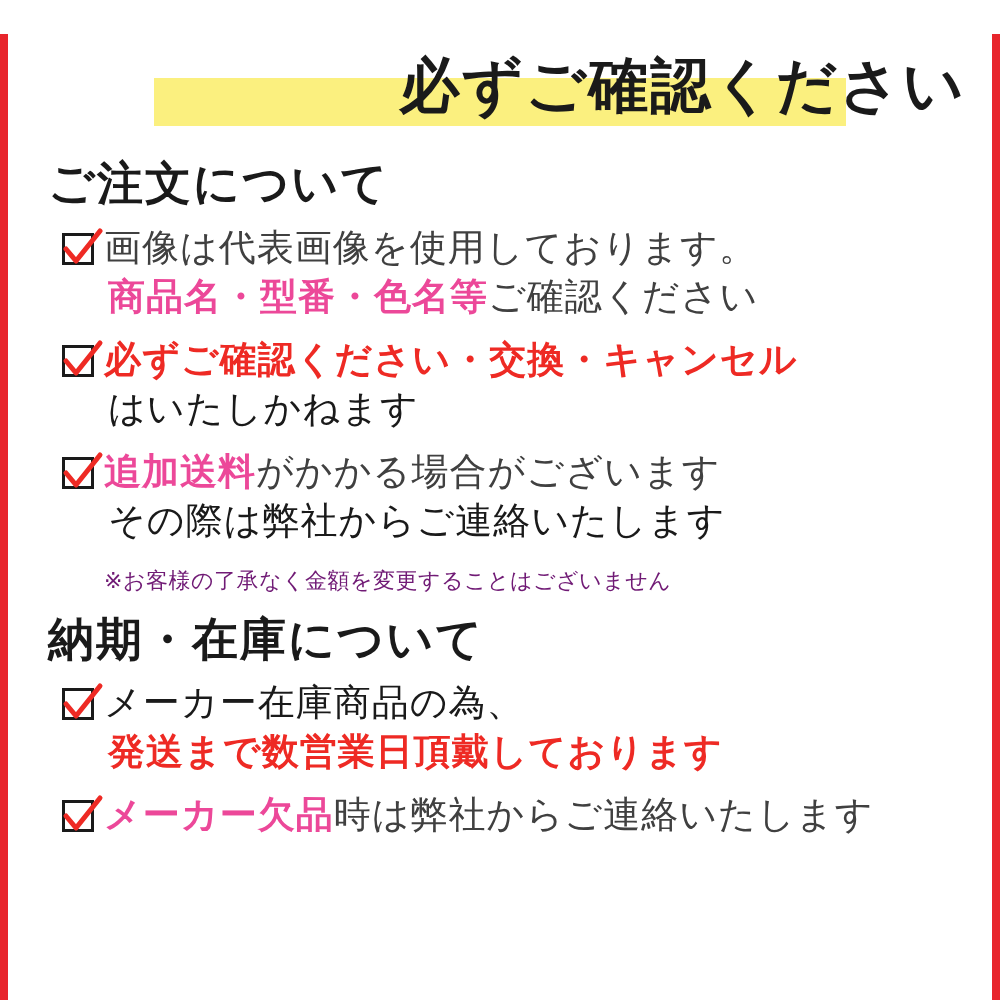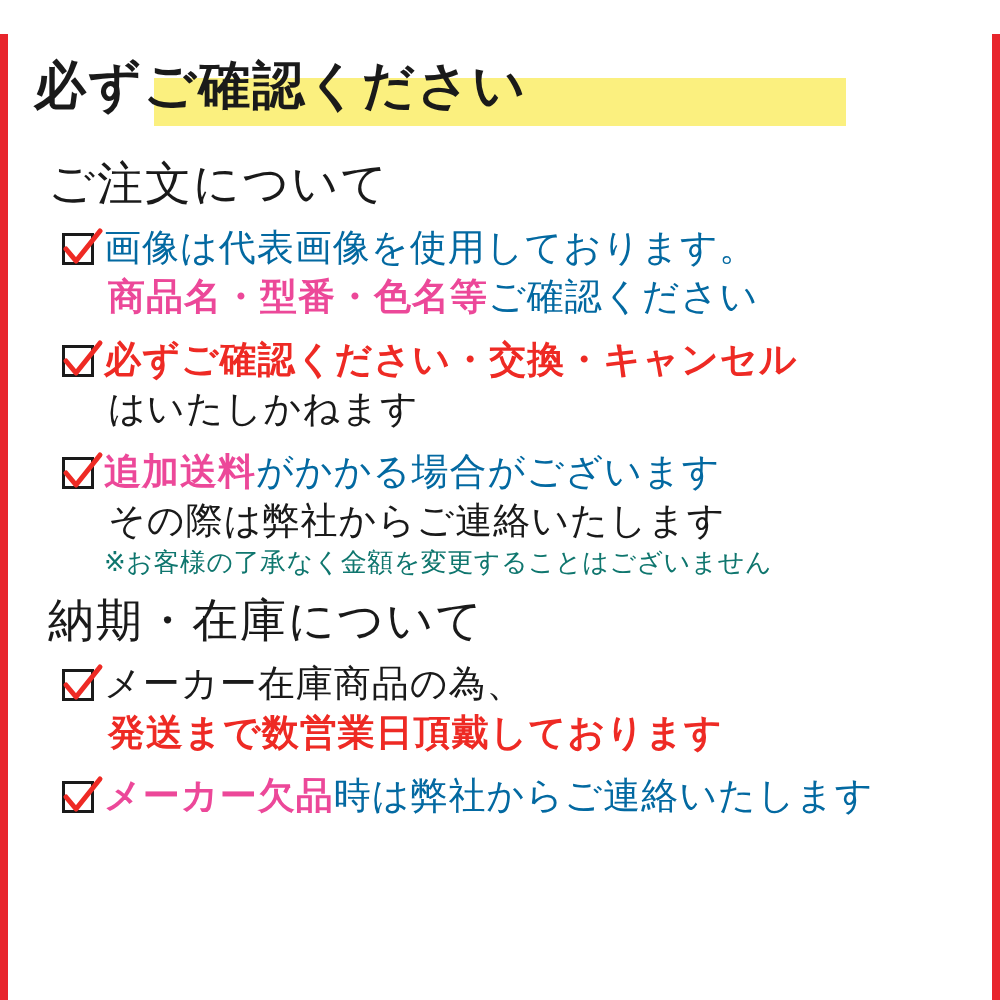--- a/index.html
+++ b/index.html
@@ -39,35 +39,35 @@
   .title-highlight {
     position: absolute;
     left: 120px;
     right: 120px;
     top: 44px;
     height: 48px;
     background: #fbf07f;
   }
   .title-text {
     position: relative;
-    text-align: left;
-    font-size: 52px;
+    text-align: right;
+    font-size: 60px;
     line-height: 102px;
     font-weight: bold;
     color: #1a1a1a;
     letter-spacing: 2px;
     white-space: nowrap;
     font-family: "DejaVu Sans", "Liberation Sans", sans-serif;
   }
 
   
   .section-heading {
     font-size: 46px;
     line-height: 1.1;
-    font-weight: normal;
+    font-weight: bold;
     color: #1a1a1a;
     letter-spacing: 2px;
     margin: 18px 0 6px 14px;
     font-family: "DejaVu Sans", "Liberation Sans", sans-serif;
   }
   .section-heading.second {
     margin-top: 16px;
   }
 
   
@@ -110,33 +110,34 @@
     color: #1a1a1a;
     letter-spacing: 1px;
     white-space: nowrap;
     font-family: "DejaVu Sans", "Liberation Sans", sans-serif;
   }
   .line .red {
     color: #ec4899;
     font-weight: bold;
   }
   .line .blk {
-    color: #0369a1;
+    color: #404040;
   }
   .line.all-red {
     color: #ee2a24;
     font-weight: bold;
   }
   .note {
-    font-size: 26px;
+    font-size: 22px;
     line-height: 34px;
-    color: #0f766e;
+    color: #701a75;
     letter-spacing: 0.5px;
     white-space: nowrap;
     font-family: "DejaVu Sans", "Liberation Sans", sans-serif;
+    margin-top: 19px;
   }
   .indent-line {
     padding-left: 4px;
   }
 </style>
 </head>
 <body>
 
 <div class="page">
   <div class="inner">

